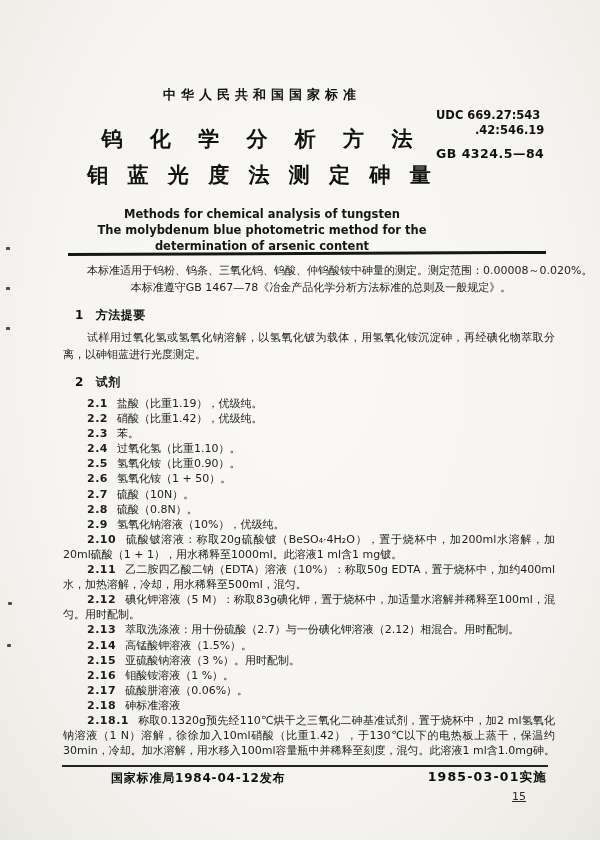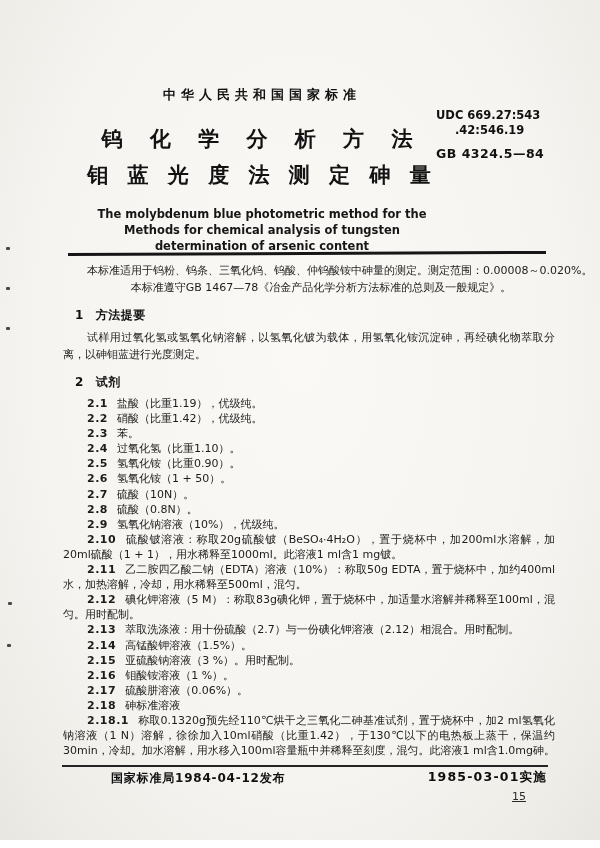--- a/index.html
+++ b/index.html
@@ -18,21 +18,21 @@
   }
   .std-label{font-size:13px;font-weight:bold;letter-spacing:5px;white-space:nowrap;}
   .title1{margin-top:21px;font-size:21px;font-weight:bold;letter-spacing:10px;white-space:nowrap;}
   .title2{margin-top:8px;font-size:21px;font-weight:bold;letter-spacing:6px;white-space:nowrap;}
   .en-title{margin-top:17px;font-weight:bold;font-size:11.5px;line-height:16px;color:#161616;}
   .udc-block{
     position:absolute;left:436px;top:108px;
     font-weight:bold;font-size:11.5px;line-height:15px;
     white-space:nowrap;color:#111;
   }
-  .udc-l2{margin-left:19px;}
+  .udc-l2{margin-left:19px;text-align:right;}
   .gb-num{margin-top:8px;font-size:12.5px;letter-spacing:0.5px;}
   
   .rule-top{position:absolute;left:68px;top:252px;width:478px;height:2.5px;background:#161616;transform:rotate(-0.25deg);}
   .rule-bottom{position:absolute;left:62px;top:765px;width:486px;height:2px;background:#242424;}
   
   .content{
     position:absolute;left:63px;top:262px;width:492px;
     font-size:11px;line-height:17px;text-align:justify;
     color:#1c1c1c;
   }
@@ -57,22 +57,22 @@
 </head>
 <body>
 
 <div class="page">
 
   <div class="header-text">
     <div class="std-label">中华人民共和国国家标准</div>
     <div class="title1">钨 化 学 分 析 方 法</div>
     <div class="title2">钼 蓝 光 度 法 测 定 砷 量</div>
     <div class="en-title">
+      <div>Methods for chemical analysis of tungsten</div>
       <div>The molybdenum blue photometric method for the</div>
-      <div>Methods for chemical analysis of tungsten</div>
       <div>determination of arsenic content</div>
     </div>
   </div>
 
   <div class="udc-block">
     <div>UDC 669.27:543</div>
     <div class="udc-l2">.42:546.19</div>
     <div class="gb-num">GB 4324.5—84</div>
   </div>
 

